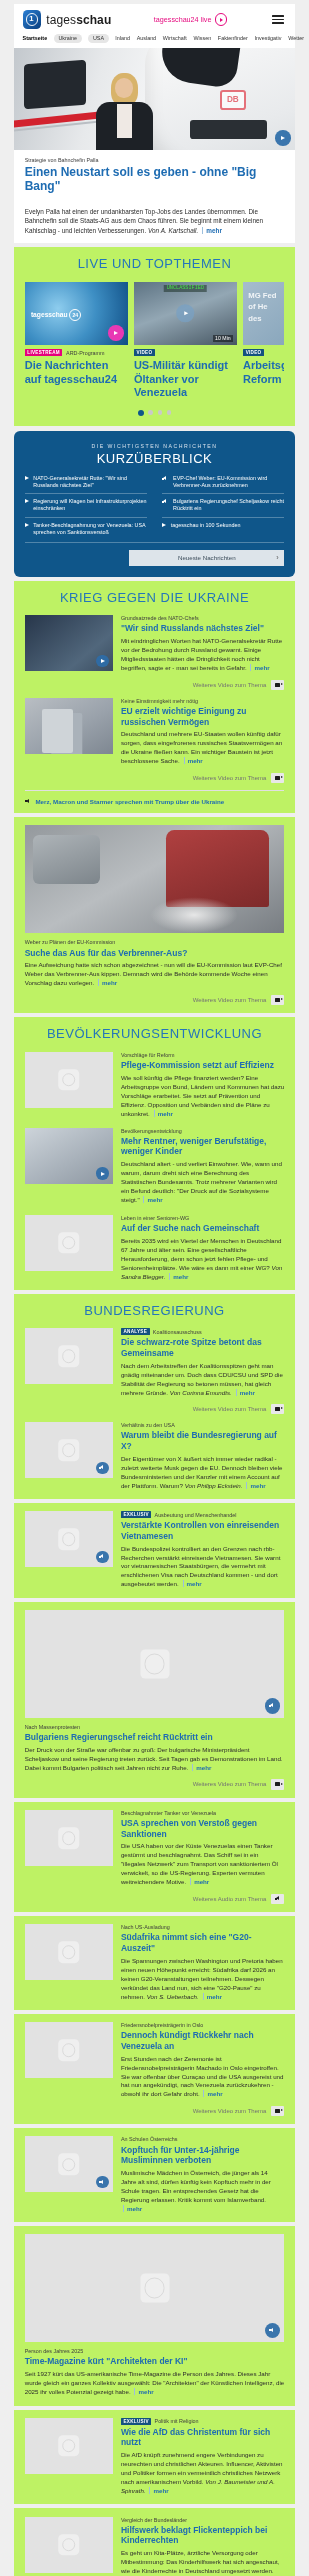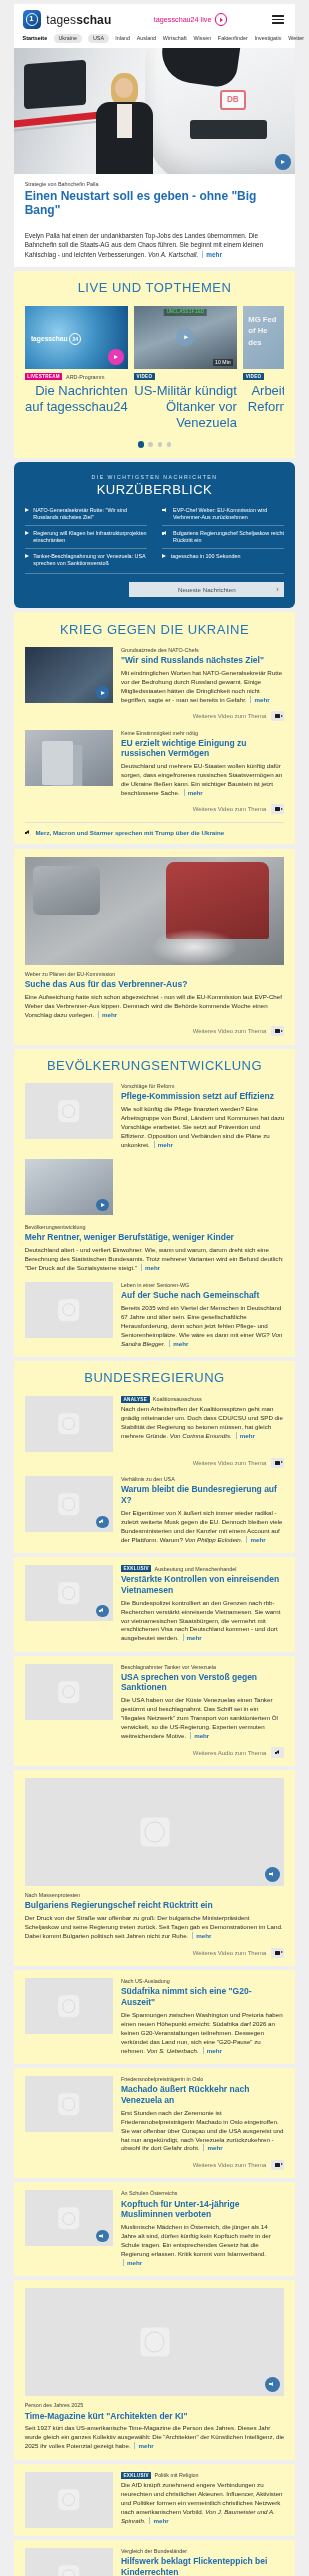--- a/index.html
+++ b/index.html
@@ -1,17 +1,17 @@
 <!DOCTYPE html>
 <html lang="de" style="font-size:8.2px"><head>
 <meta charset="utf-8">
 <style>
   html,body{margin:0;padding:0;background:#efefef;font-family:"Liberation Sans",sans-serif;}
   .page{width:309px;margin:0 auto;background:#efefef;overflow:hidden;}
-  .card{background:#fef9c3;margin:0 14.4px 4.1px;padding:8.2px 10.3px;}
+  .card{background:#bef264;margin:0 14.4px 4.1px;padding:8.2px 10.3px;}
   .bluesec{background:#0f568a;color:#fff;margin:0 14.4px 4.1px;padding:11.3px 10.3px;border-radius:6px;}
   
   .hdrcard{background:#fff;margin:4.1px 14.4px 4.1px;padding:0 0 8.2px;}
   .hdr{display:flex;align-items:center;justify-content:space-between;padding:6.2px 8.2px 4.1px;}
   .brand{display:flex;align-items:center;gap:5.2px;}
   .logo{width:18.5px;height:18.5px;border-radius:4.6px;background:linear-gradient(135deg,#2a7fd4,#0b3f7e);position:relative;flex:none;}
   .logo i{position:absolute;inset:3.1px;border:1.3px solid rgba(255,255,255,.92);border-radius:50%;}
   .logo b{position:absolute;left:6.7px;top:4.1px;color:#fff;font-size:7.7px;font-weight:bold;}
   .wordmark{font-size:12px;color:#1d1d1d;letter-spacing:0.1px;}
   .wordmark b{font-weight:bold;}
@@ -70,27 +70,27 @@
   .kitem.first{border-top:none;}
   .kply{width:0;height:0;border-left:4.1px solid #fff;border-top:2.6px solid transparent;border-bottom:2.6px solid transparent;flex:none;margin-top:1px;}
   .kspk{flex:none;margin-top:0.5px;}
   .kdivider{border-top:0.5px solid rgba(255,255,255,.28);margin:2.1px 0 7.2px;}
   
   .ttwrap{display:flex;gap:6.2px;overflow:hidden;}
   .ttcard{width:103px;flex:none;}
   .ttimg{width:103px;height:63px;position:relative;overflow:hidden;background:#dfe3e6;}
   .ttmeta{display:flex;align-items:center;gap:3.6px;margin:4.6px 0 2.6px;}
   .ttkick{font-size:5.4px;color:#3d3d3d;}
-  .tttitle{font-size:13px;font-weight:normal;color:#1e6cb2;line-height:1.25;cursor:pointer;text-align:right;}
+  .tttitle{font-size:11px;font-weight:bold;color:#1e6cb2;line-height:1.25;cursor:pointer;}
   .clip2{white-space:nowrap;overflow:hidden;}
   .dots{display:flex;gap:4.6px;justify-content:center;margin:10.3px 0 2.1px;}
   .dot{width:4.6px;height:4.6px;border-radius:50%;background:#c9c9c9;cursor:pointer;}
   .dot.on{background:#0f568a;width:6.2px;height:6.2px;margin-top:-0.5px;}
   
-  .hero-img{width:100%;height:126px;position:relative;overflow:hidden;background:linear-gradient(105deg,#c3c8cd 0%,#e7e9eb 30%,#f5f6f7 52%,#d8dbdf 72%,#bfc4c9 100%);}
+  .hero-img{width:100%;height:102px;position:relative;overflow:hidden;background:linear-gradient(105deg,#c3c8cd 0%,#e7e9eb 30%,#f5f6f7 52%,#d8dbdf 72%,#bfc4c9 100%);}
   .t-window{position:absolute;left:9.3px;top:14.4px;width:62px;height:45px;background:#23282e;border-radius:4.1px;transform:skewY(-4deg);}
   .t-stripe{position:absolute;left:-5.2px;top:66px;width:134px;height:7.2px;background:#d2222e;transform:rotate(-6deg);}
   .t-stripe2{position:absolute;left:-5.2px;top:75px;width:134px;height:2.1px;background:#b9bec3;transform:rotate(-6deg);}
   .t-nose{position:absolute;right:-20.6px;top:-15.5px;width:170px;height:155px;background:linear-gradient(160deg,#fbfbfb,#e8eaec 60%,#d4d8db);border-radius:31px 0 0 62px;box-shadow:inset 0 -15.5px 20.6px rgba(0,0,0,.12);}
   .t-shield{position:absolute;right:57px;top:-10.3px;width:77px;height:46px;background:#1d2126;transform:rotate(8deg);border-radius:0 0 20.6px 31px;}
   .t-grill{position:absolute;right:28px;top:72px;width:77px;height:18.5px;background:#2a2f34;border-radius:3.1px;}
   .db{position:absolute;right:49px;top:42px;width:21.6px;height:15.5px;border:2.1px solid #e4717a;border-radius:3.1px;color:#e4717a;font-weight:bold;font-size:8.2px;text-align:center;line-height:15.5px;background:rgba(255,255,255,.65);}
   .p-person{position:absolute;left:82px;top:25px;width:57px;height:98px;}
   .p-hair{position:absolute;left:14.4px;top:0;width:27px;height:33px;background:#d8b36a;border-radius:45% 45% 40% 40%;}
   .p-face{position:absolute;left:19px;top:5.2px;width:17.5px;height:19.6px;background:#e8c39e;border-radius:50%;}
@@ -343,21 +343,21 @@
           <span class="phicon"></span>
         </div>
       <div>
         <div class="topline">
             <span>Vorschläge für Reform</span>
           </div>
         <h3 class="head">Pflege-Kommission setzt auf Effizienz</h3>
         <p class="teaser"><span>Wie soll künftig die Pflege finanziert werden? Eine Arbeitsgruppe von Bund, Ländern und Kommunen hat dazu Vorschläge erarbeitet. Sie setzt auf Prävention und Effizienz. Opposition und Verbänden sind die Pläne zu unkonkret.</span> <span class="more">mehr</span></p>
       </div>
     </div>
-    <div class="srow" style="margin-top:9.3px;flex-direction:column;">
+    <div class="srow" style="margin-top:9.3px;">
       <div class="img side photo-crowd">
           <span class="mi sm">
             <span class="triw"></span>
           </span>
         </div>
       <div>
         <div class="topline">
             <span>Bevölkerungsentwicklung</span>
           </div>
         <h3 class="head">Mehr Rentner, weniger Berufstätige, weniger Kinder</h3>
@@ -382,20 +382,21 @@
     <div class="sect">BUNDESREGIERUNG</div>
     <div class="srow">
       <div class="img side ph">
           <span class="phicon"></span>
         </div>
       <div>
         <div class="topline">
             <span class="badge">ANALYSE</span>
             <span>Koalitionsausschuss</span>
           </div>
+        <h3 class="head">Die schwarz-rote Spitze betont das Gemeinsame</h3>
         <p class="teaser"><span>Nach dem Arbeitstreffen der Koalitionsspitzen geht man gnädig miteinander um. Doch dass CDU/CSU und SPD die Stabilität der Regierung so betonen müssen, hat gleich mehrere Gründe.</span> <em>Von Corinna Emundts.</em> <span class="more">mehr</span></p>
       </div>
     </div>
     <div class="followup">
         <span>Weiteres Video zum Thema</span>
         <span class="fico">
           <span class="cam"></span>
         </span>
       </div>
     <div class="srow" style="margin-top:8.2px;">
@@ -425,41 +426,20 @@
         </div>
       <div>
         <div class="topline">
             <span class="badge">EXKLUSIV</span>
             <span>Ausbeutung und Menschenhandel</span>
           </div>
         <h3 class="head">Verstärkte Kontrollen von einreisenden Vietnamesen</h3>
         <p class="teaser"><span>Die Bundespolizei kontrolliert an den Grenzen nach rbb-Recherchen verstärkt einreisende Vietnamesen. Sie warnt vor vietnamesischen Staatsbürgern, die vermehrt mit erschlichenen Visa nach Deutschland kommen - und dort ausgebeutet werden.</span> <span class="more">mehr</span></p>
       </div>
     </div>
-  </div>
-
-  <div class="card">
-    <div class="srow">
-      <div class="img side ph">
-          <span class="phicon"></span>
-        </div>
-      <div>
-        <div class="topline">
-            <span>Beschlagnahmter Tanker vor Venezuela</span>
-          </div>
-        <h3 class="head">USA sprechen von Verstoß gegen Sanktionen</h3>
-        <p class="teaser"><span>Die USA haben vor der Küste Venezuelas einen Tanker gestürmt und beschlagnahmt. Das Schiff sei in ein "illegales Netzwerk" zum Transport von sanktioniertem Öl verwickelt, so die US-Regierung. Experten vermuten weitreichendere Motive.</span> <span class="more">mehr</span></p>
-      </div>
-    </div>
-    <div class="followup">
-        <span>Weiteres Audio zum Thema</span>
-        <span class="fico">
-          <span class="spkd"></span>
-        </span>
-      </div>
   </div>
 
   <div class="card">
     <div class="img big ph">
         <span class="phicon" style="width:29px;height:29px;"></span>
         <span class="mi">
           <span class="spkw"></span>
         </span>
       </div>
     <div class="topline">
@@ -475,38 +455,59 @@
       </div>
   </div>
 
   <div class="card">
     <div class="srow">
       <div class="img side ph">
           <span class="phicon"></span>
         </div>
       <div>
         <div class="topline">
+            <span>Beschlagnahmter Tanker vor Venezuela</span>
+          </div>
+        <h3 class="head">USA sprechen von Verstoß gegen Sanktionen</h3>
+        <p class="teaser"><span>Die USA haben vor der Küste Venezuelas einen Tanker gestürmt und beschlagnahmt. Das Schiff sei in ein "illegales Netzwerk" zum Transport von sanktioniertem Öl verwickelt, so die US-Regierung. Experten vermuten weitreichendere Motive.</span> <span class="more">mehr</span></p>
+      </div>
+    </div>
+    <div class="followup">
+        <span>Weiteres Audio zum Thema</span>
+        <span class="fico">
+          <span class="spkd"></span>
+        </span>
+      </div>
+  </div>
+
+  <div class="card">
+    <div class="srow">
+      <div class="img side ph">
+          <span class="phicon"></span>
+        </div>
+      <div>
+        <div class="topline">
             <span>Nach US-Ausladung</span>
           </div>
         <h3 class="head">Südafrika nimmt sich eine "G20-Auszeit"</h3>
         <p class="teaser"><span>Die Spannungen zwischen Washington und Pretoria haben einen neuen Höhepunkt erreicht: Südafrika darf 2026 an keinen G20-Veranstaltungen teilnehmen. Deswegen verkündet das Land nun, sich eine "G20-Pause" zu nehmen.</span> <em>Von S. Ueberbach.</em> <span class="more">mehr</span></p>
       </div>
     </div>
   </div>
 
   <div class="card">
     <div class="srow">
       <div class="img side ph">
           <span class="phicon"></span>
         </div>
       <div>
         <div class="topline">
             <span>Friedensnobelpreisträgerin in Oslo</span>
           </div>
-        <h3 class="head">Machado äußert Rückkehr nach Venezuela an</h3>
+        <h3 class="head">Dennoch kündigt Rückkehr nach Venezuela an</h3>
         <p class="teaser"><span>Erst Stunden nach der Zeremonie ist Friedensnobelpreisträgerin Machado in Oslo eingetroffen. Sie war offenbar über Curaçao und die USA ausgereist und hat nun angekündigt, nach Venezuela zurückzukehren - obwohl ihr dort Gefahr droht.</span> <span class="more">mehr</span></p>
       </div>
     </div>
     <div class="followup">
         <span>Weiteres Video zum Thema</span>
         <span class="fico">
           <span class="cam"></span>
         </span>
       </div>
   </div>
@@ -546,20 +547,21 @@
   <div class="card">
     <div class="srow">
       <div class="img side ph">
           <span class="phicon"></span>
         </div>
       <div>
         <div class="topline">
             <span class="badge">EXKLUSIV</span>
             <span>Politik mit Religion</span>
           </div>
+        <h3 class="head">Wie die AfD das Christentum für sich nutzt</h3>
         <p class="teaser"><span>Die AfD knüpft zunehmend engere Verbindungen zu neurechten und christlichen Akteuren. Influencer, Aktivisten und Politiker formen ein vermeintlich christliches Netzwerk nach amerikanischem Vorbild.</span> <em>Von J. Baumeister und A. Spinrath.</em> <span class="more">mehr</span></p>
       </div>
     </div>
   </div>
 
   <div class="card">
     <div class="srow">
       <div class="img side ph">
           <span class="phicon"></span>
         </div>

